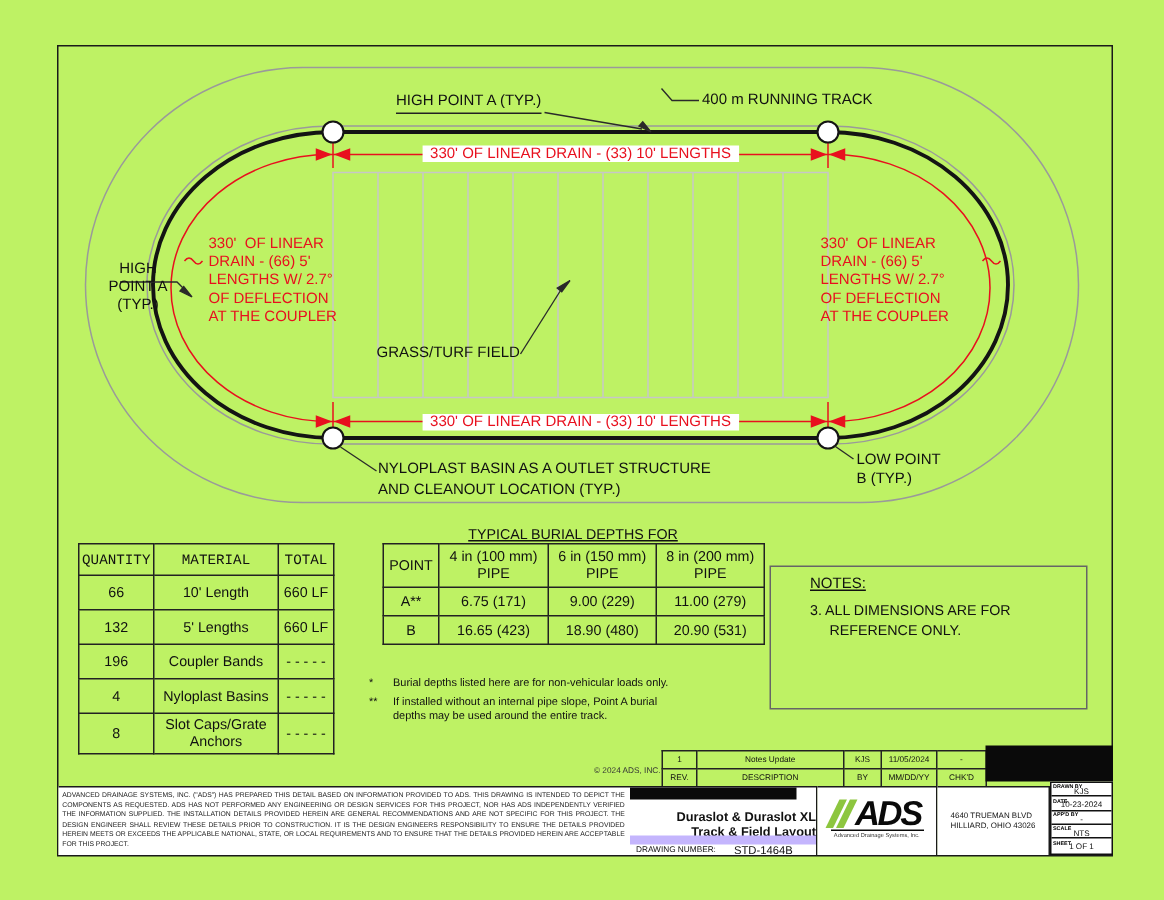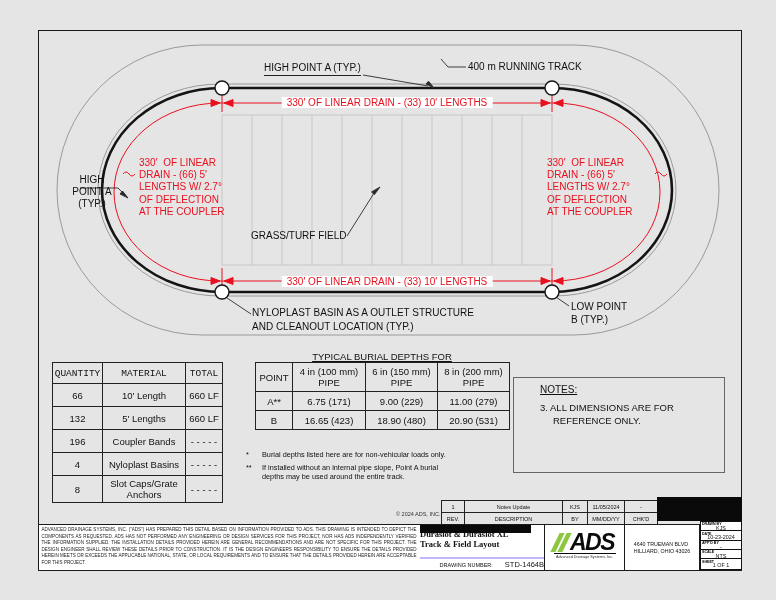--- a/index.html
+++ b/index.html
@@ -1,16 +1,16 @@
 <!DOCTYPE html>
 <html><head>
 <meta charset="utf-8">
 <style>
   html,body{margin:0;padding:0;background:#fff;}
-  .sheet{position:relative;width:776px;height:600px;background:#e5e5e5;overflow:hidden;
+  .sheet{position:relative;width:776px;height:600px;background:#bef264;overflow:hidden;
          font-family:"Liberation Sans",sans-serif;color:#111;}
   .frame{position:absolute;left:38px;top:30px;width:702px;height:539px;border:1.6px solid #1a1a1a;}
   svg{position:absolute;left:0;top:0;}
   .lbl{position:absolute;font-size:10px;line-height:12px;white-space:nowrap;color:#111;}
   .ml{white-space:pre-line;}
   .red{color:#e8101e;}
   .dim{background:#fff;padding:0 5px;transform:translateX(-50%);font-size:10px;line-height:11px;}
   .underl{border-bottom:1px solid #222;padding-bottom:1px;}
   
   .bom{position:absolute;left:52px;top:362px;width:170px;}
@@ -33,24 +33,24 @@
   
   .rev{position:absolute;left:441px;top:500px;width:216px;}
   .rev td{font-size:5.5px;height:11px;border:0.8px solid #222;padding:0;}
   .blackbox{position:absolute;left:657px;top:497px;width:85px;height:24px;background:#0a0a0a;}
   .copyright{position:absolute;left:396px;top:511px;font-size:5.5px;color:#333;}
   
   .tb{position:absolute;box-sizing:border-box;border-top:1.2px solid #1a1a1a;border-right:1.2px solid #1a1a1a;top:524px;height:46px;background:#fff;}
   .disc{left:38.5px;width:382px;font-size:4.55px;line-height:6.5px;padding:2px 3px;text-align:justify;color:#222;}
   .titlebox{left:420px;width:125px;}
   .titlebar{position:absolute;top:0;left:0;width:111px;height:8px;background:#0a0a0a;}
-  .projtitle{margin-top:4px;text-align:left;font-family:Liberation Serif, serif;
+  .projtitle{margin-top:14px;text-align:right;font-family:Liberation Sans, sans-serif;
              font-weight:bold;font-size:8.5px;line-height:10px;}
-  .numrow{position:absolute;bottom:0;left:0;width:100%;height:13px;border-top:2px solid #c4b5fd;
-          display:flex;align-items:center;box-sizing:border-box;justify-content:flex-end;}
+  .numrow{position:absolute;bottom:0;left:0;width:100%;height:13px;border-top:6px solid #c4b5fd;
+          display:flex;align-items:center;box-sizing:border-box;}
   .numlbl{font-size:5.5px;margin-left:4px;}
   .numval{font-size:7.5px;margin-left:12px;}
   .logobox{left:545px;width:80px;}
   .ads{display:flex;align-items:flex-end;justify-content:center;margin-top:6px;height:21px;}
   .slash{width:5px;height:19px;background:#8dc63f;transform:skewX(-26deg);margin-right:2.5px;flex:none;}
   .adstxt{font-weight:900;font-style:italic;font-size:23px;line-height:19px;letter-spacing:-1.5px;color:#0a0a0a;}
   .adsrule{width:62px;border-bottom:1.4px solid #0a0a0a;margin:1px auto 0;}
   .adssub{font-size:3.8px;text-align:center;color:#333;margin-top:1px;}
   .addrbox{left:625px;width:75px;display:flex;align-items:center;justify-content:center;
            font-size:5.3px;line-height:7px;text-align:left;}

